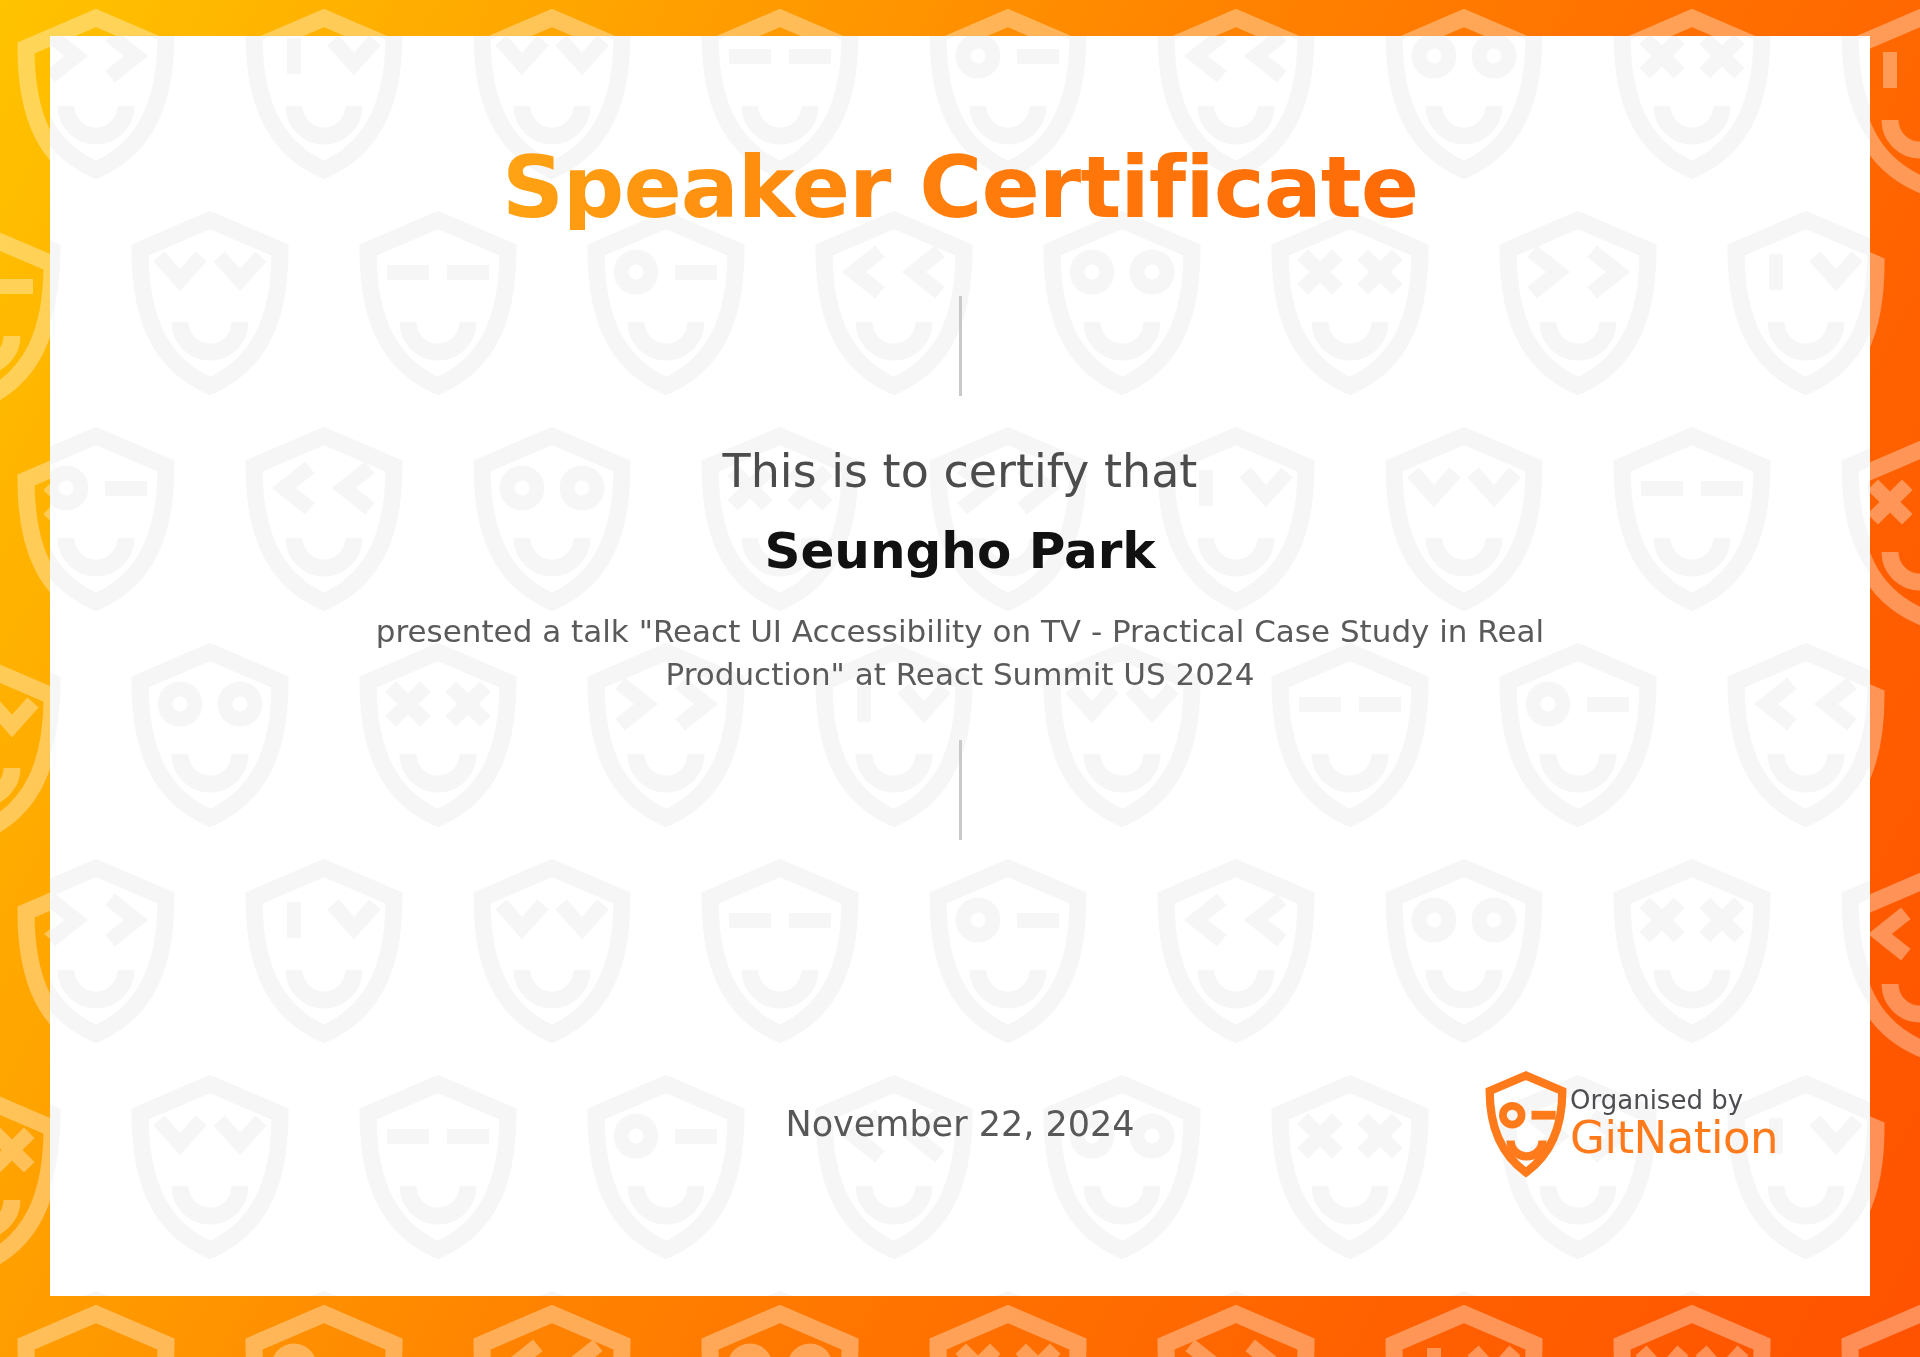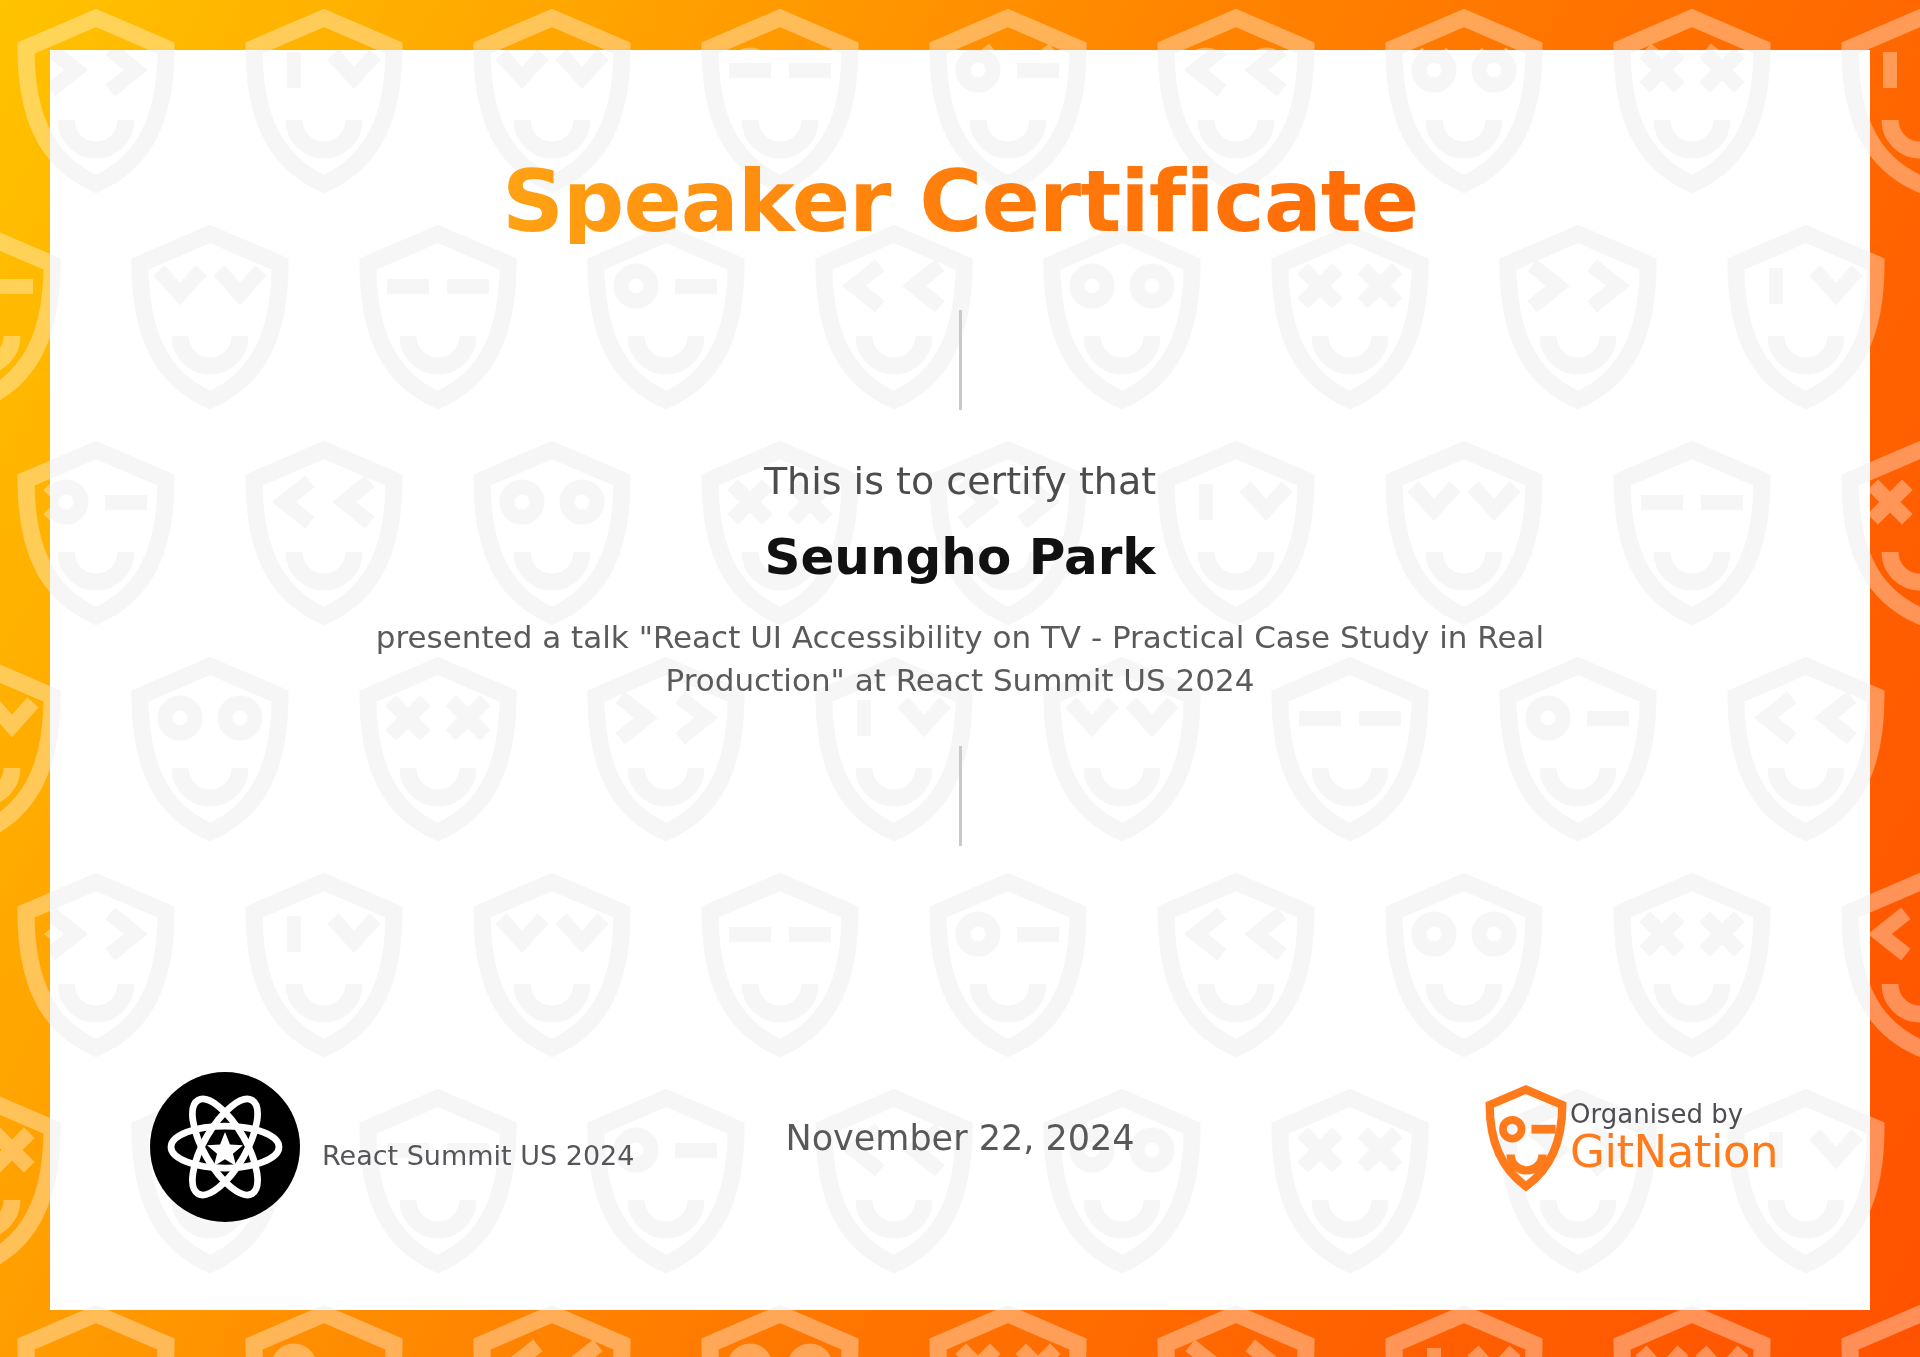--- a/index.html
+++ b/index.html
@@ -20,21 +20,21 @@
     overflow:hidden;
   }
   #frame-pattern {
     position:absolute; inset:0;
     opacity:.34;
   }
 
   
   #card {
     position:absolute;
-    left:50px; top:50px;
+    left:50px; top:36px;
     width:1820px; height:1260px;
     background:#FFFFFF;
     overflow:hidden;
   }
   #card-pattern {
     position:absolute; inset:0;
     opacity:1;
   }
   #card-content {
     position:absolute; inset:0;
@@ -59,21 +59,21 @@
 
   
   .vrule {
     width:3px; background:#C9C9C9;
   }
   #rule-top    { height:100px; margin-top:66px; }
   #rule-bottom { height:100px; margin-top:44px; }
 
   
   #certify-line {
-    font-size:38px; color:#4C4C4C;
+    font-size:46px; color:#4C4C4C;
     margin-top:52px; line-height:1;
   }
   #recipient-name {
     font-size:50px; font-weight:bold; color:#111111;
     margin-top:32px; line-height:1;
   }
   #talk-description {
     font-size:31px; color:#5A5A5A;
     margin-top:34px; line-height:1.38;
     width:1180px; text-align:center;
@@ -475,32 +475,20 @@
       <div id="certify-line">This is to certify that</div>
 
       <div id="recipient-name">Seungho Park</div>
 
       <div id="talk-description">presented a talk "React UI Accessibility on TV - Practical Case Study in Real Production" at React Summit US 2024</div>
 
       <div class="vrule" id="rule-bottom"></div>
 
       <div id="footer">
 
-        <div id="event-block">
-          <svg id="event-logo" viewBox="0 0 200 200" aria-hidden="true">
-            <circle cx="100" cy="100" r="100" fill="#000000"></circle>
-            <g fill="none" stroke="#FFFFFF" stroke-width="9">
-              <ellipse cx="100" cy="100" rx="72" ry="28"></ellipse>
-              <ellipse cx="100" cy="100" rx="72" ry="28" transform="rotate(60 100 100)"></ellipse>
-              <ellipse cx="100" cy="100" rx="72" ry="28" transform="rotate(120 100 100)"></ellipse>
-            </g>
-            <path fill="#FFFFFF" d="M100 80 L106.6 96.5 L124 97.6 L110.6 108.9 L115 125.8 L100 116.3 L85 125.8 L89.4 108.9 L76 97.6 L93.4 96.5 Z"></path>
-          </svg>
-          <div id="event-name">React Summit US 2024</div>
-        </div>
 
         <div id="date-block">November 22, 2024</div>
 
         <div id="organiser-block">
           <svg id="organiser-logo" viewBox="0 0 160 196" aria-hidden="true">
             <path d="M80,10 L146,38 C146,104 124,154 80,186 C36,154 14,104 14,38 Z" fill="none" stroke="#FF7A1A" stroke-width="15"></path>
             <circle cx="55" cy="82" r="17" fill="none" stroke="#FF7A1A" stroke-width="14"></circle>
             <rect x="90" y="74" width="44" height="16" fill="#FF7A1A"></rect>
             <path d="M52,128 a29,29 0 0 0 58,0" fill="none" stroke="#FF7A1A" stroke-width="15"></path>
           </svg>

